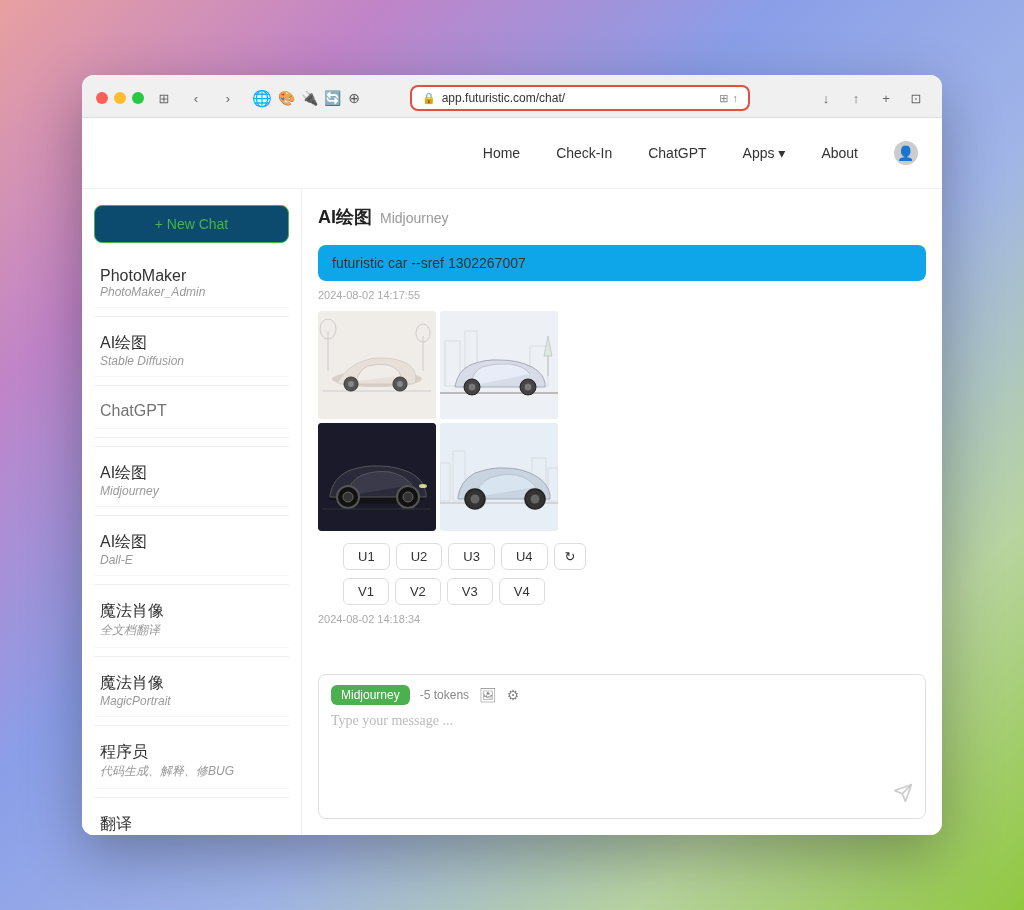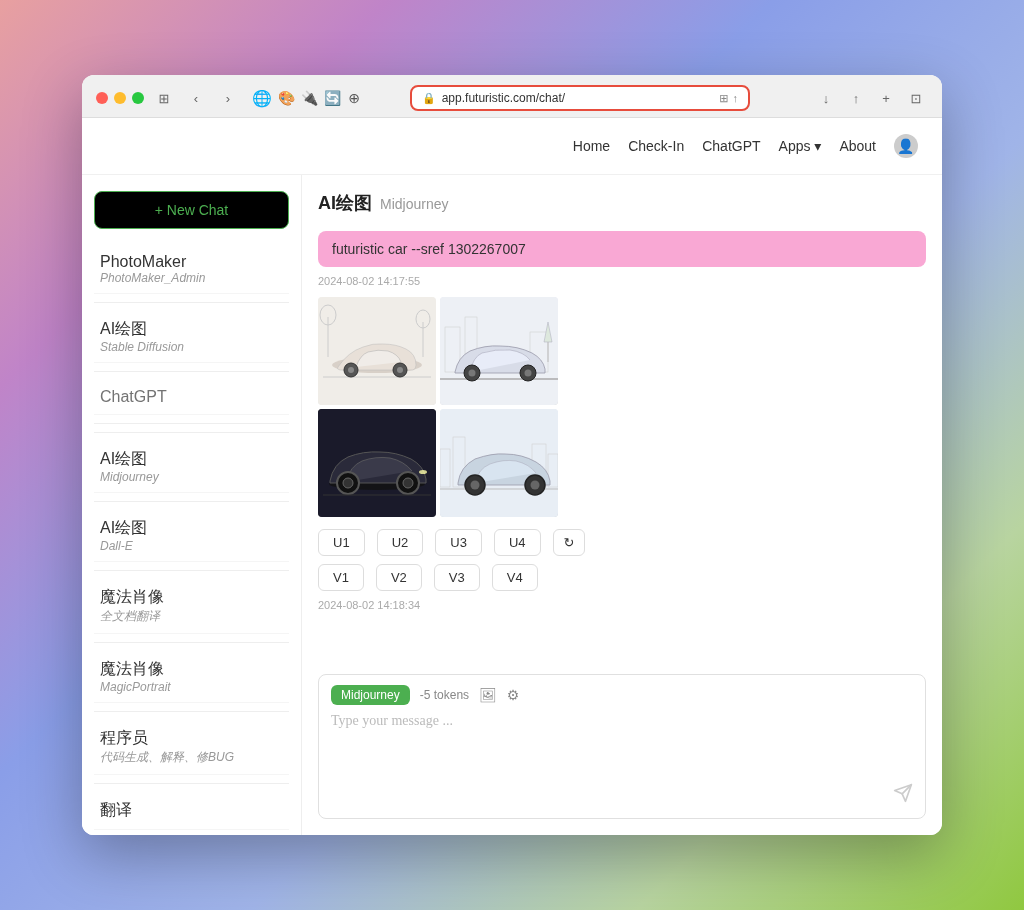--- a/index.html
+++ b/index.html
@@ -93,23 +93,23 @@
       display: flex;
       flex-direction: column;
       overflow: hidden;
       background: #fff;
     }
     
     .nav-bar {
       display: flex;
       align-items: center;
       justify-content: flex-end;
-      padding: 16px 24px;
+      padding: 23px 24px;
       border-bottom: 1px solid #f0f0f0;
-      gap: 18px;
+      gap: 36px;
       flex-shrink: 0;
     }
     .nav-link {
       font-size: 14px;
       color: #333;
       cursor: pointer;
       text-decoration: none;
     }
     .nav-user-icon {
       width: 24px;
@@ -142,21 +142,21 @@
     }
     .new-chat-btn {
       display: flex;
       align-items: center;
       justify-content: center;
       gap: 6px;
       border: 1px solid #4caf50;
       border-radius: 8px;
       padding: 10px 16px;
       width: 100%;
-      background: #000000;
+      background: #0c4a6e;
       color: #4caf50;
       font-size: 14px;
       cursor: pointer;
       margin-bottom: 16px;
     }
     .sidebar-divider {
       height: 1px;
       background: #eee;
       margin: 8px 0;
     }
@@ -201,21 +201,21 @@
     }
     .chat-title-sub {
       font-size: 14px;
       color: #999;
     }
     .chat-messages {
       flex: 1;
       overflow-y: auto;
     }
     .message-user {
-      background: #f9a8d4;
+      background: #0ea5e9;
       border-radius: 8px;
       padding: 10px 14px;
       margin-bottom: 8px;
       font-size: 14px;
       color: #333;
     }
     .message-timestamp {
       font-size: 11px;
       color: #aaa;
       margin-bottom: 10px;
@@ -247,23 +247,24 @@
     }
     .car-sketch-4 {
       background: linear-gradient(160deg, #e0e8f0 30%, #c0c8d0 100%);
     }
     .car-svg {
       width: 100%;
       height: 100%;
     }
     .action-buttons {
       display: flex;
-      gap: 12px;
+      gap: 6px;
       margin-bottom: 8px;
       flex-wrap: wrap;
+      margin-left: 25px;
     }
     .action-btn {
       border: 1px solid #ddd;
       background: #fff;
       border-radius: 6px;
       padding: 5px 14px;
       font-size: 13px;
       color: #333;
       cursor: pointer;
     }

